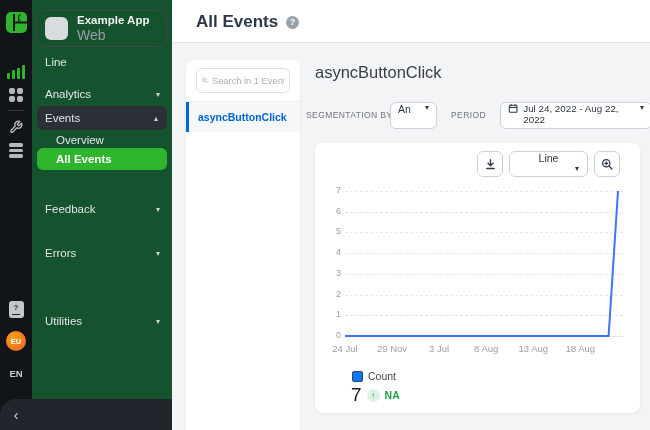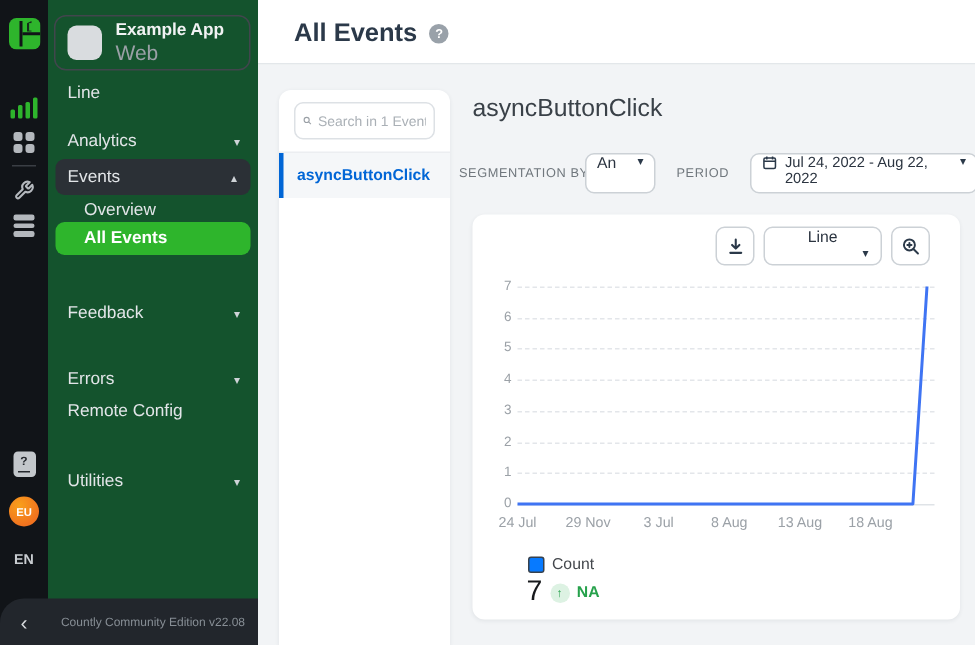--- a/index.html
+++ b/index.html
@@ -147,21 +147,20 @@
   <div class="rail-item" style="top:331px;height:20px;">
     <span class="avatar">EU</span>
   </div>
   <div class="rail-item" style="top:366px;height:14px;">
     <span class="lang">EN</span>
   </div>
 </div>
 
 <div class="bottom-bar">
   <span class="collapse">‹</span>
-  <span class="version">Countly Community Edition v22.08</span>
 </div>
 
 <nav class="menu">
   <div class="app-box">
     <span class="app-ic"></span>
     <span>
       <div class="app-name">Example App</div>
       <div class="app-plat">Web</div>
     </span>
   </div>
@@ -183,23 +182,20 @@
   <div class="mi active-green" style="top:148px;">
     <span>All Events</span>
   </div>
   <div class="mi" style="top:199px;">
     <span>Feedback</span>
     <span class="chev">▾</span>
   </div>
   <div class="mi" style="top:243px;">
     <span>Errors</span>
     <span class="chev">▾</span>
-  </div>
-  <div class="mi" style="top:265px;height:18px;">
-    <span>Remote Config</span>
   </div>
   <div class="mi" style="top:311px;">
     <span>Utilities</span>
     <span class="chev">▾</span>
   </div>
 </nav>
 
 <div class="main">
   <div class="hdr">
     <div class="hdr-title">

